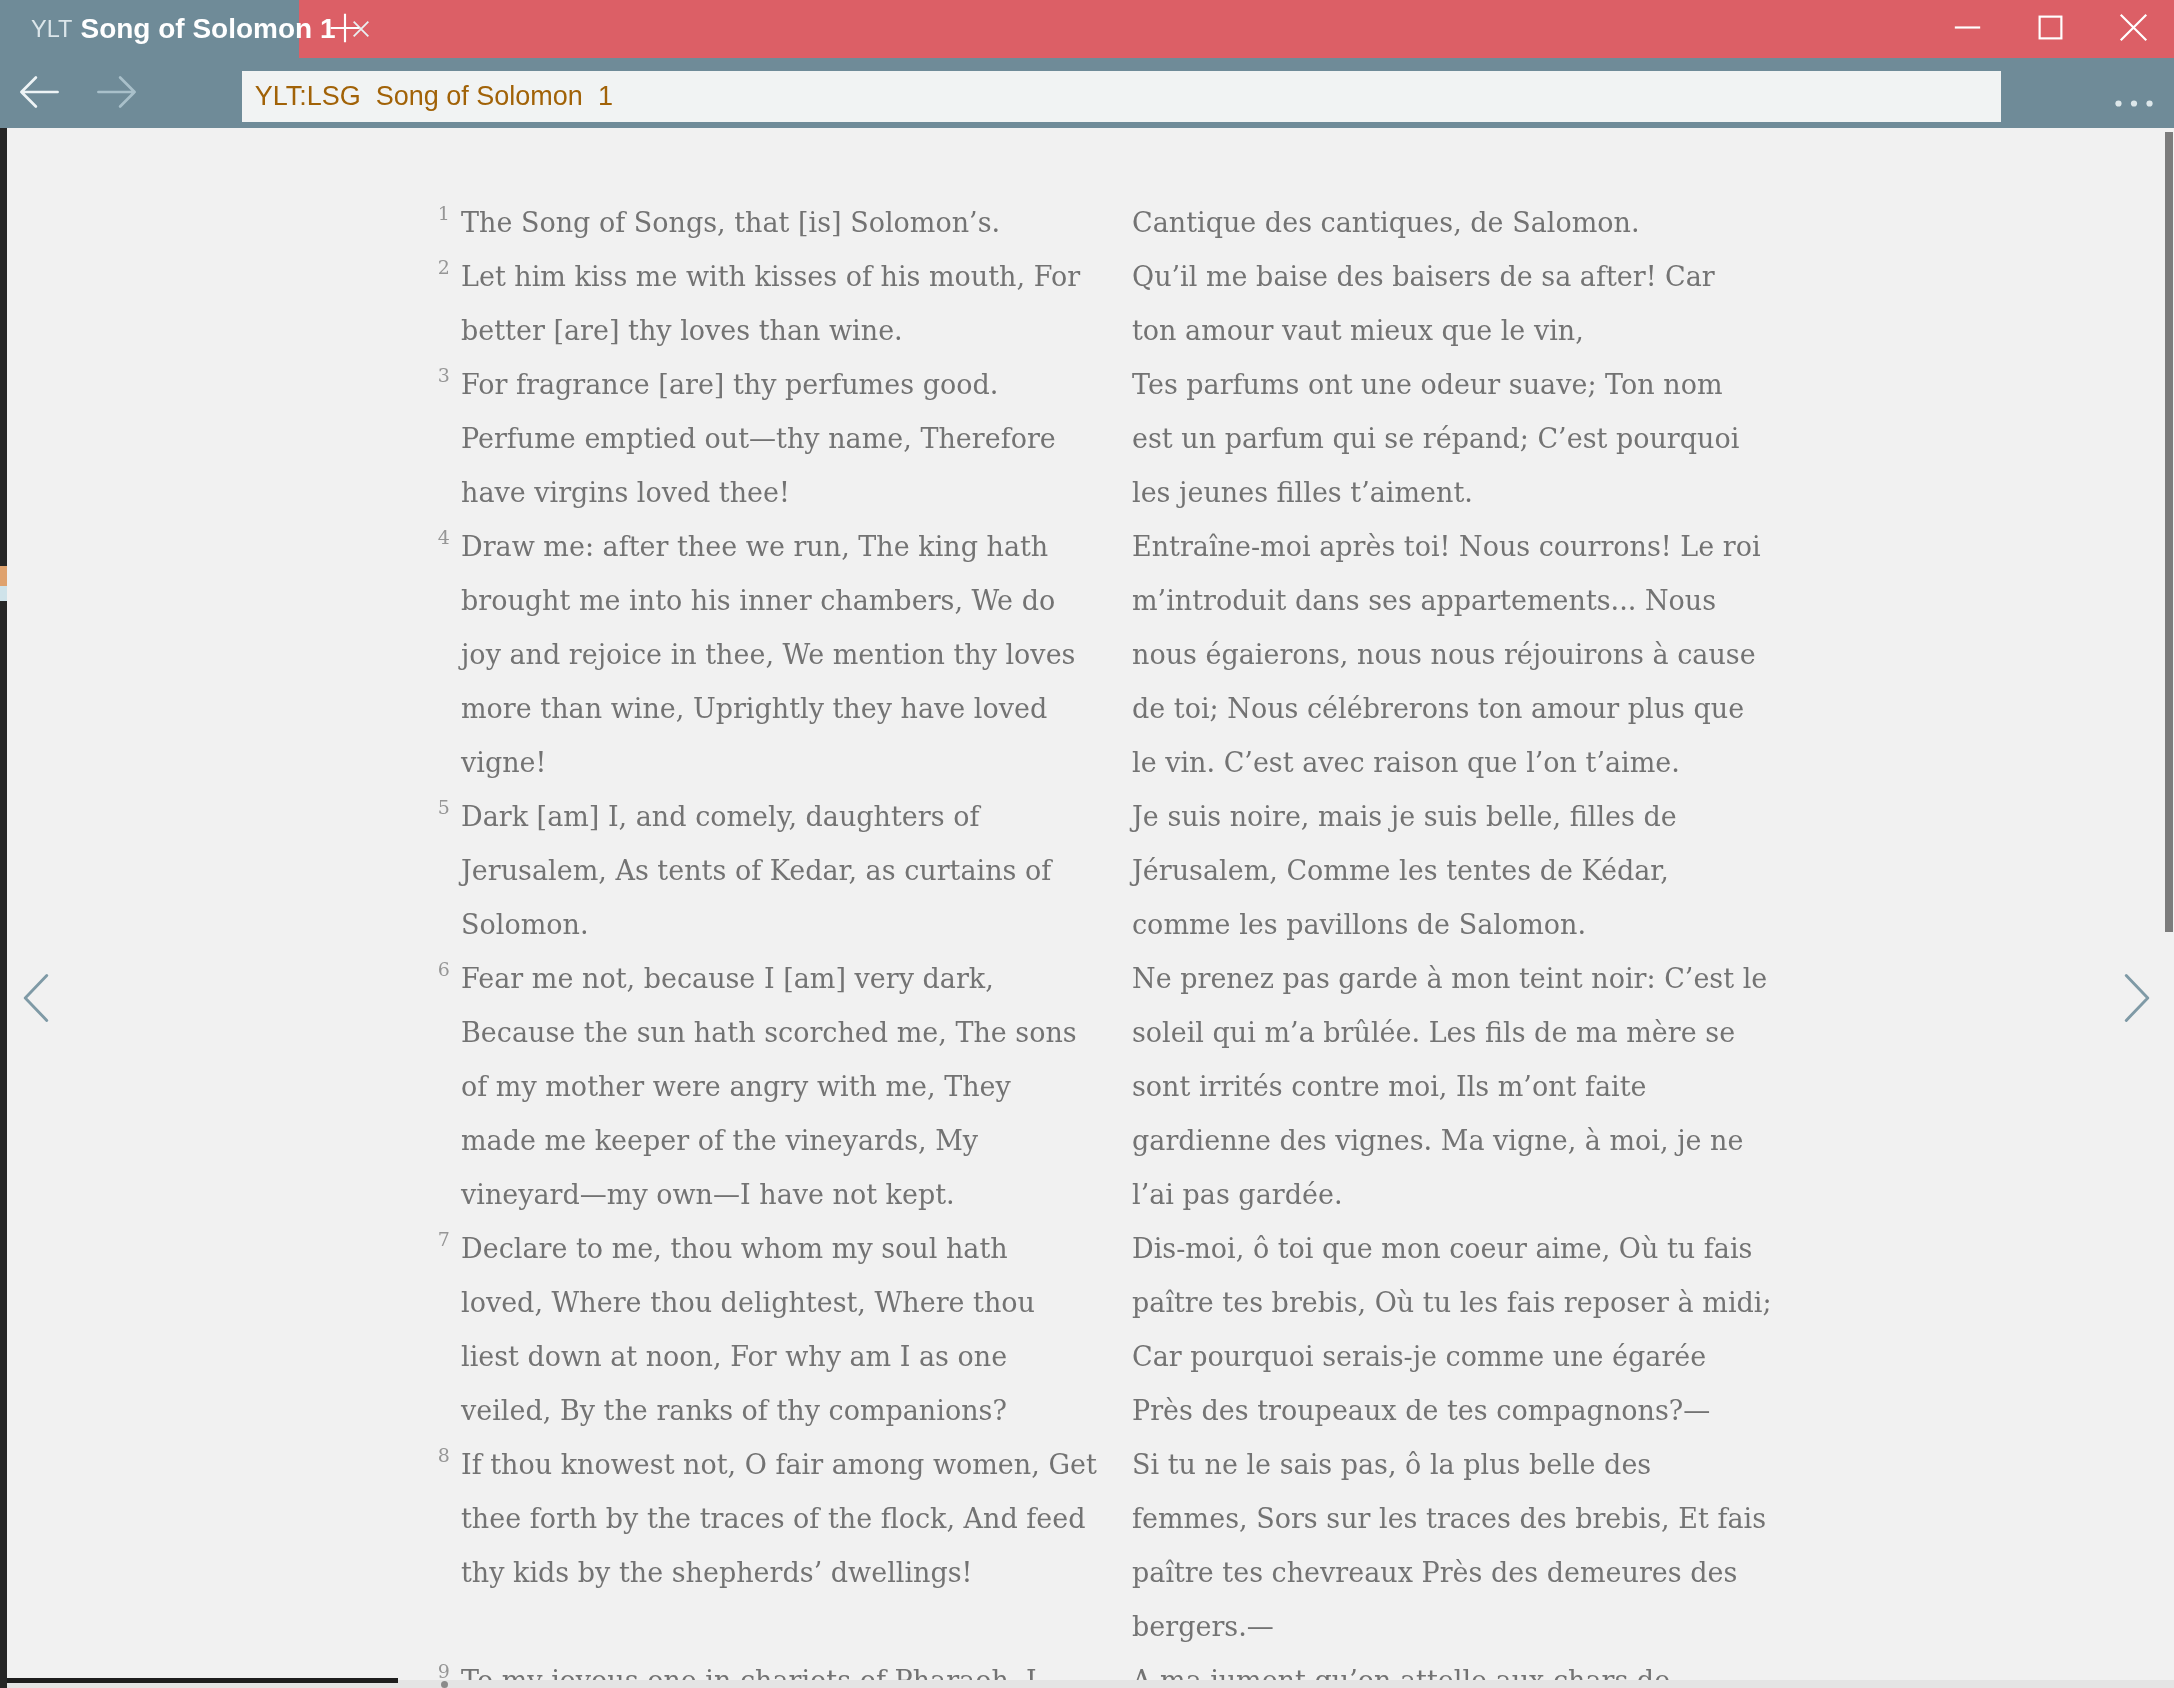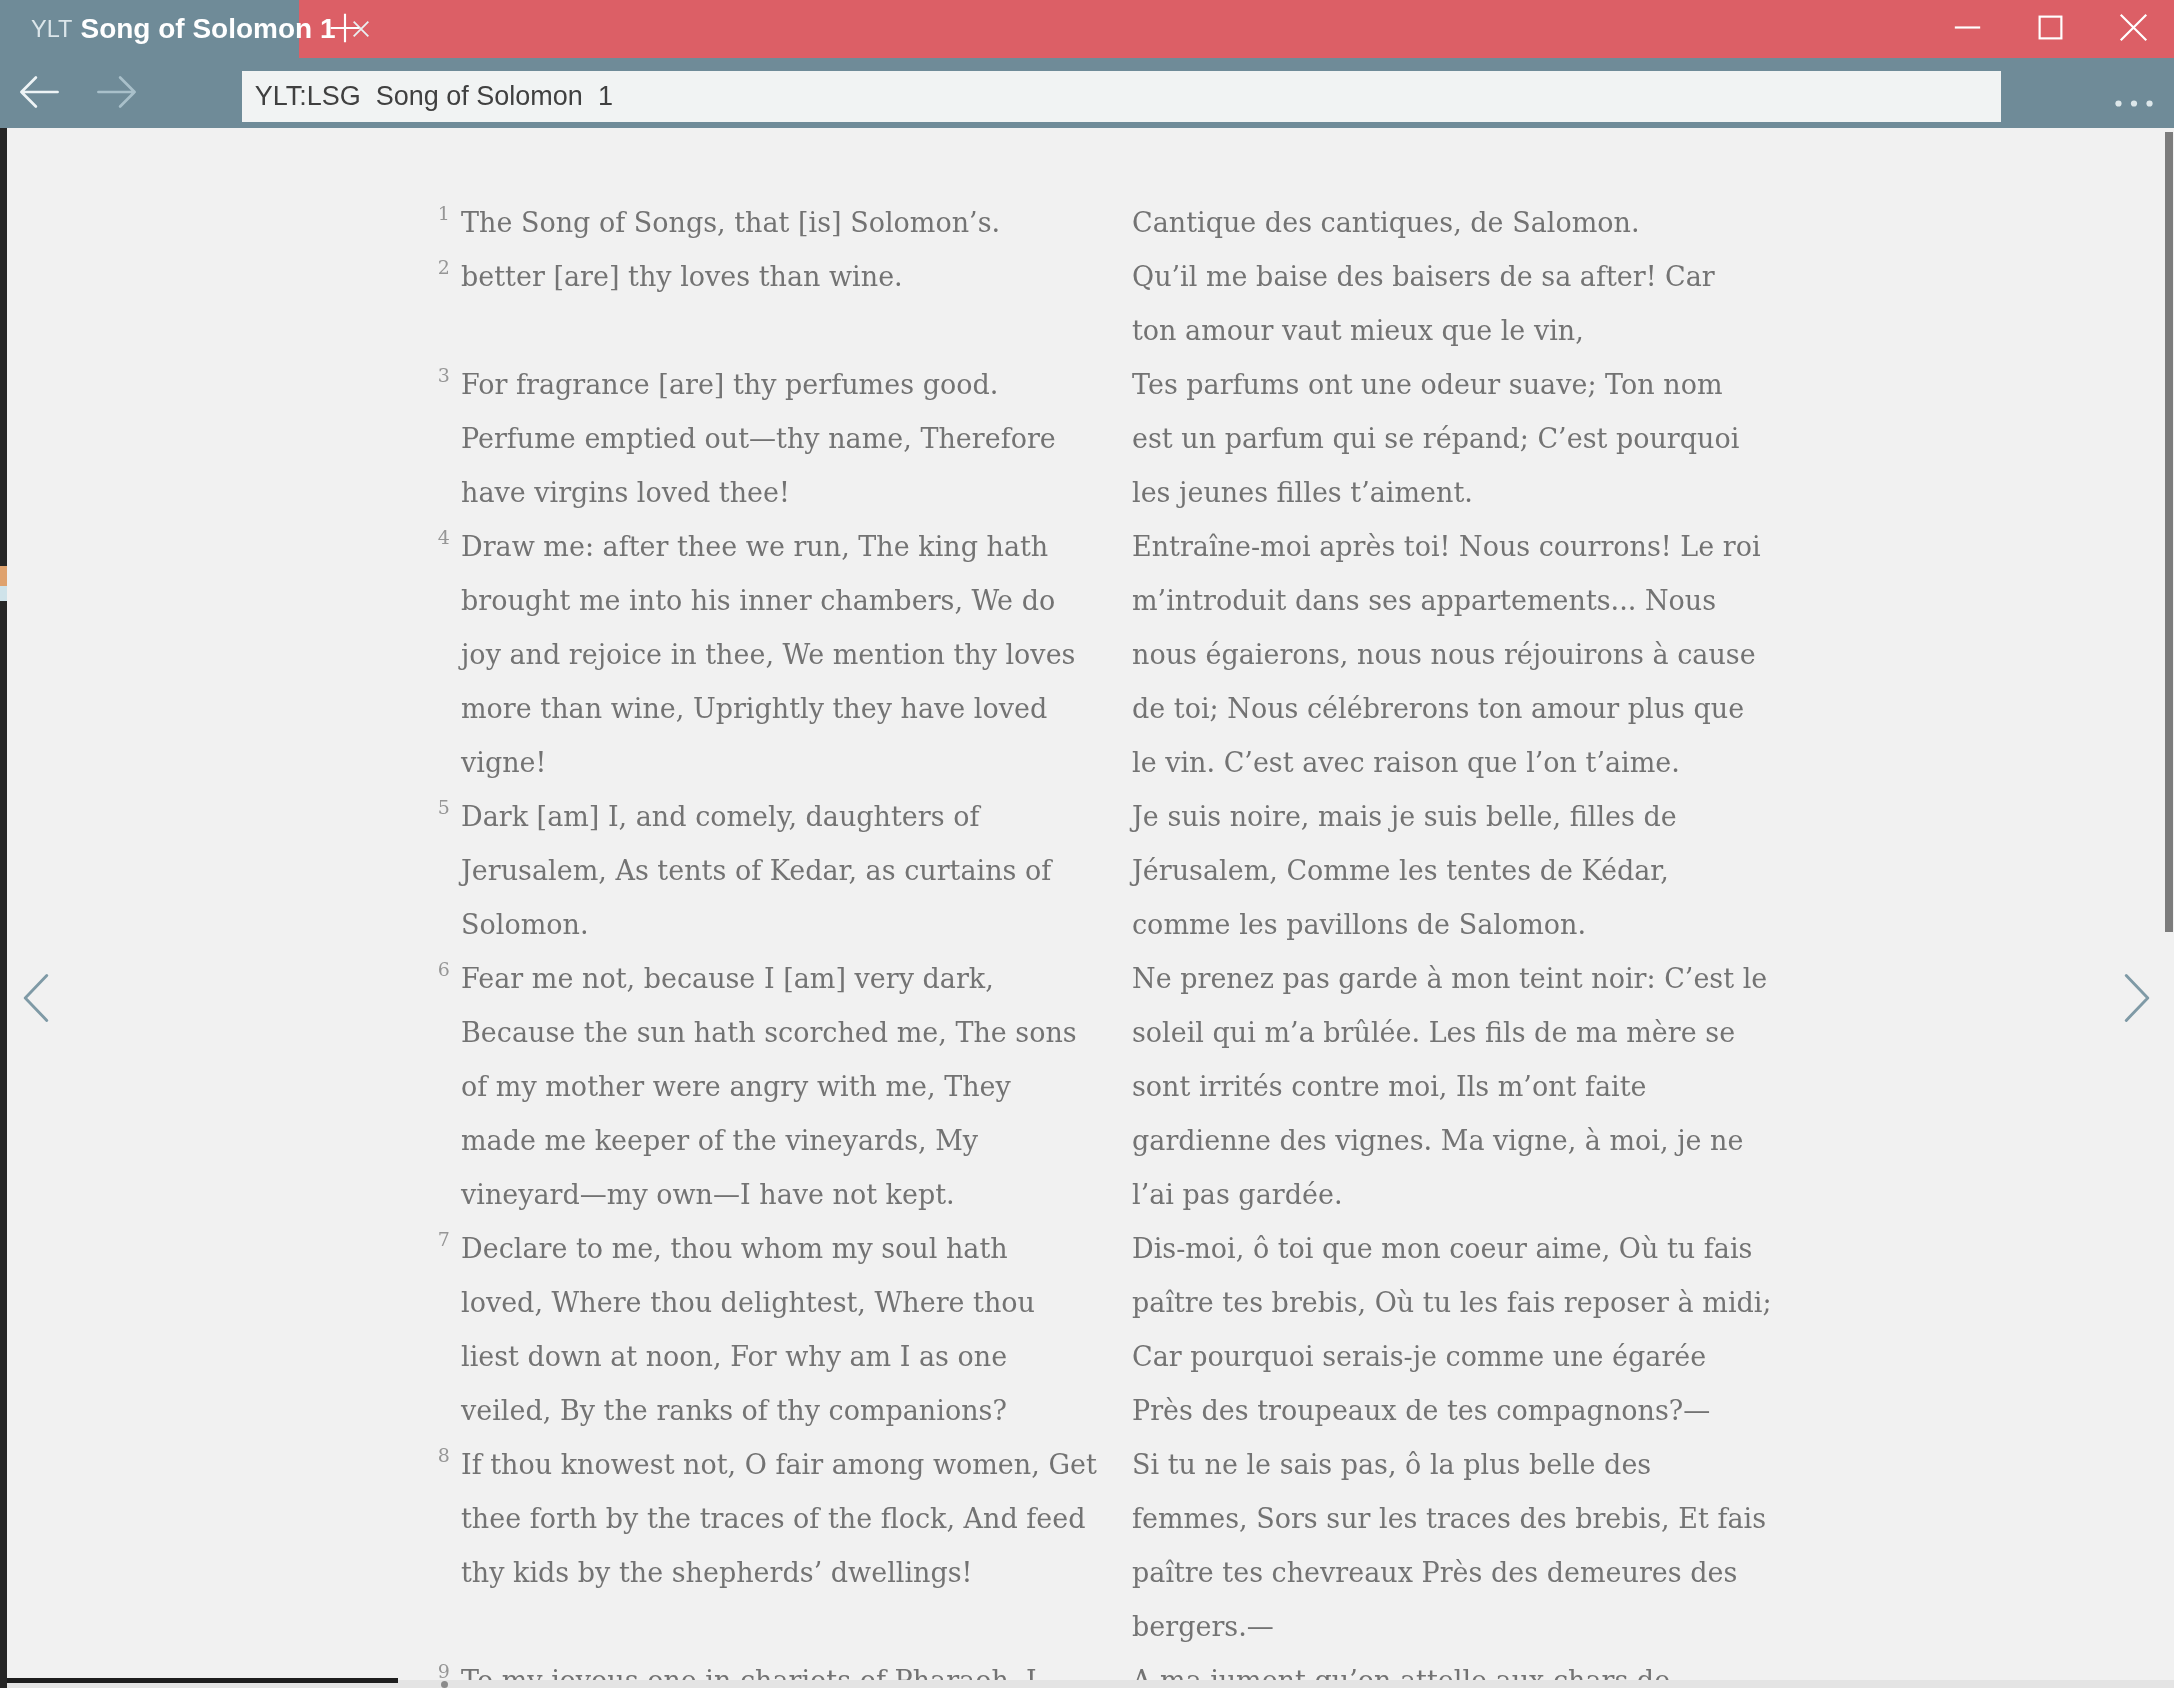--- a/index.html
+++ b/index.html
@@ -25,21 +25,21 @@
   .win-btn{width:83px;height:58px;display:flex;align-items:center;justify-content:center;}
   
   .toolbar{position:absolute;left:0;top:58px;width:2175px;height:71px;background:#6f8b98;}
   .nav-btn{position:absolute;top:6.3px;width:58px;height:58px;display:flex;align-items:center;justify-content:center;}
   .nav-back{left:10px;}
   .nav-forward{left:87px;}
   .address-bar{
     position:absolute;left:242px;top:12.7px;width:1759px;height:51px;background:#f1f3f3;
     display:flex;align-items:center;box-sizing:border-box;padding-left:12.7px;
   }
-  .address-text{font-size:27px;color:#404040;white-space:pre;font-weight:400;}
+  .address-text{font-size:27px;color:#a16207;white-space:pre;font-weight:400;}
   .overflow-menu{position:absolute;left:2108px;top:16.3px;width:51px;height:43px;display:flex;align-items:flex-end;justify-content:center;padding-bottom:5.4px;box-sizing:border-box;}
   
   .content{position:absolute;left:0;top:128px;width:2175px;height:1560px;background:#f1f1f1;overflow:hidden;}
   .verse-rows{position:absolute;left:423px;top:68px;width:1350px;}
   .verse-row{display:flex;}
   .cell{box-sizing:border-box;}
   .cell-en{width:709px;position:relative;padding-left:38px;}
   .cell-fr{width:640px;}
   .vline{
     height:54px;line-height:54px;font-size:27px;color:#737373;white-space:nowrap;
@@ -142,20 +142,21 @@
           <span class="vnum">1</span>
           <div class="vline">The Song of Songs, that [is] Solomon’s.</div>
         </div>
         <div class="cell cell-fr">
           <div class="vline">Cantique des cantiques, de Salomon.</div>
         </div>
       </div>
       <div class="verse-row">
         <div class="cell cell-en">
           <span class="vnum">2</span>
+          <div class="vline">Let him kiss me with kisses of his mouth, For</div>
           <div class="vline">better [are] thy loves than wine.</div>
         </div>
         <div class="cell cell-fr">
           <div class="vline">Qu’il me baise des baisers de sa after! Car</div>
           <div class="vline">ton amour vaut mieux que le vin,</div>
         </div>
       </div>
       <div class="verse-row">
         <div class="cell cell-en">
           <span class="vnum">3</span>

